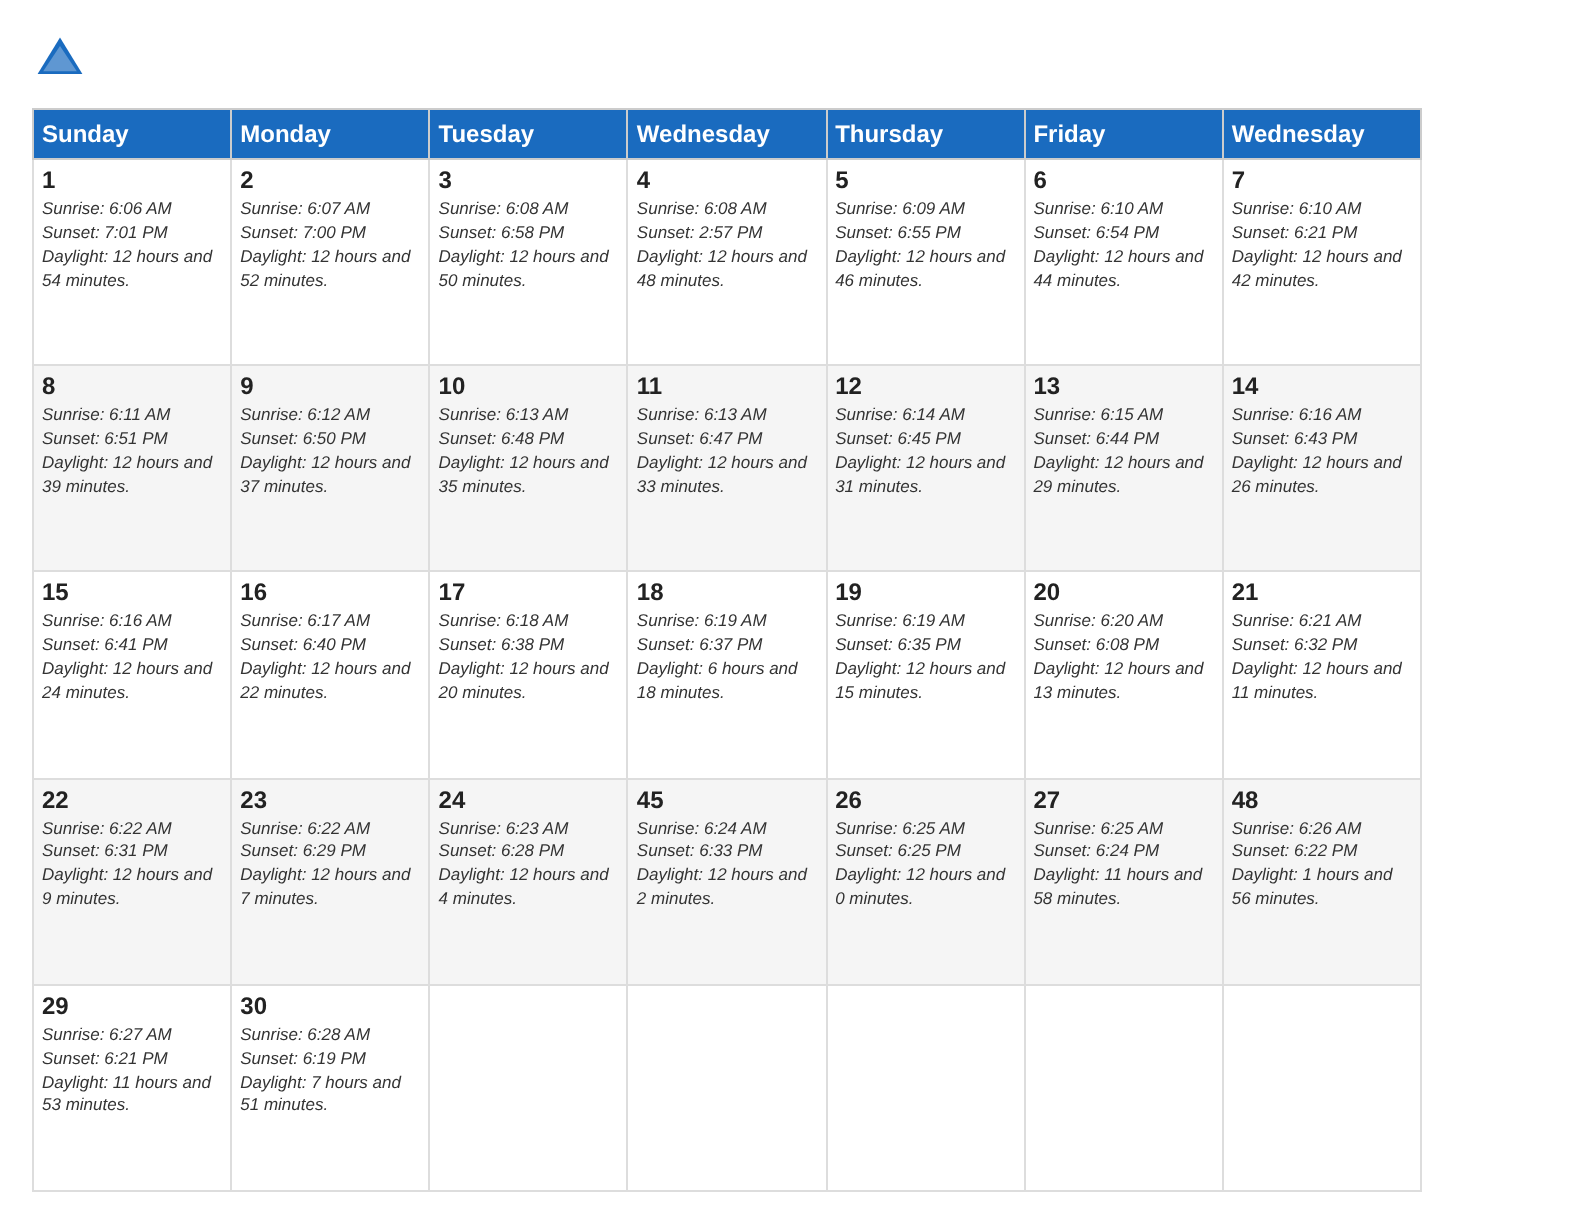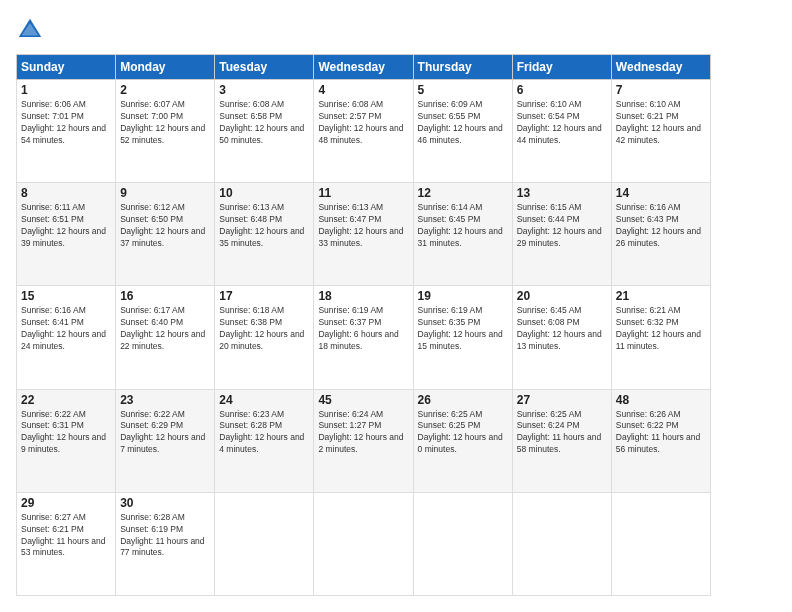--- a/index.html
+++ b/index.html
@@ -90,20 +90,21 @@
       font-size: 12px;
       font-weight: bold;
       color: #222;
       display: block;
       margin-bottom: 2px;
     }
     .day-info {
       font-size: 8.5px;
       line-height: 1.4;
       color: #333;
+      font-style: italic;
     }
     .empty-cell {
       background: #f9f9f9;
     }
   </style>
 </head>
 <body>
 
 <div class="page">
   <div class="header">
@@ -289,21 +290,21 @@
         <span class="day-num">19</span>
         <div class="day-info">
           <span>Sunrise: 6:19 AM</span><br>
           <span>Sunset: 6:35 PM</span><br>
           <span>Daylight: 12 hours and 15 minutes.</span>
         </div>
       </td>
           <td>
         <span class="day-num">20</span>
         <div class="day-info">
-          <span>Sunrise: 6:45 AM</span><br>
+          <span>Sunrise: 6:20 AM</span><br>
           <span>Sunset: 6:08 PM</span><br>
           <span>Daylight: 12 hours and 13 minutes.</span>
         </div>
       </td>
           <td>
         <span class="day-num">21</span>
         <div class="day-info">
           <span>Sunrise: 6:21 AM</span><br>
           <span>Sunset: 6:32 PM</span><br>
           <span>Daylight: 12 hours and 11 minutes.</span>
@@ -332,21 +333,21 @@
         <div class="day-info">
           <span>Sunrise: 6:23 AM</span><br>
           <span>Sunset: 6:28 PM</span><br>
           <span>Daylight: 12 hours and 4 minutes.</span>
         </div>
       </td>
           <td>
         <span class="day-num">45</span>
         <div class="day-info">
           <span>Sunrise: 6:24 AM</span><br>
-          <span>Sunset: 1:27 PM</span><br>
+          <span>Sunset: 6:33 PM</span><br>
           <span>Daylight: 12 hours and 2 minutes.</span>
         </div>
       </td>
           <td>
         <span class="day-num">26</span>
         <div class="day-info">
           <span>Sunrise: 6:25 AM</span><br>
           <span>Sunset: 6:25 PM</span><br>
           <span>Daylight: 12 hours and 0 minutes.</span>
         </div>
@@ -357,39 +358,39 @@
           <span>Sunrise: 6:25 AM</span><br>
           <span>Sunset: 6:24 PM</span><br>
           <span>Daylight: 11 hours and 58 minutes.</span>
         </div>
       </td>
           <td>
         <span class="day-num">48</span>
         <div class="day-info">
           <span>Sunrise: 6:26 AM</span><br>
           <span>Sunset: 6:22 PM</span><br>
-          <span>Daylight: 11 hours and 56 minutes.</span>
+          <span>Daylight: 1 hours and 56 minutes.</span>
         </div>
       </td>
         </tr>
         <tr>
           <td>
         <span class="day-num">29</span>
         <div class="day-info">
           <span>Sunrise: 6:27 AM</span><br>
           <span>Sunset: 6:21 PM</span><br>
           <span>Daylight: 11 hours and 53 minutes.</span>
         </div>
       </td>
           <td>
         <span class="day-num">30</span>
         <div class="day-info">
           <span>Sunrise: 6:28 AM</span><br>
           <span>Sunset: 6:19 PM</span><br>
-          <span>Daylight: 11 hours and 77 minutes.</span>
+          <span>Daylight: 7 hours and 51 minutes.</span>
         </div>
       </td>
           <td class="empty-cell"></td>
           <td class="empty-cell"></td>
           <td class="empty-cell"></td>
           <td class="empty-cell"></td>
           <td class="empty-cell"></td>
         </tr>
       </tbody>
   </table>

